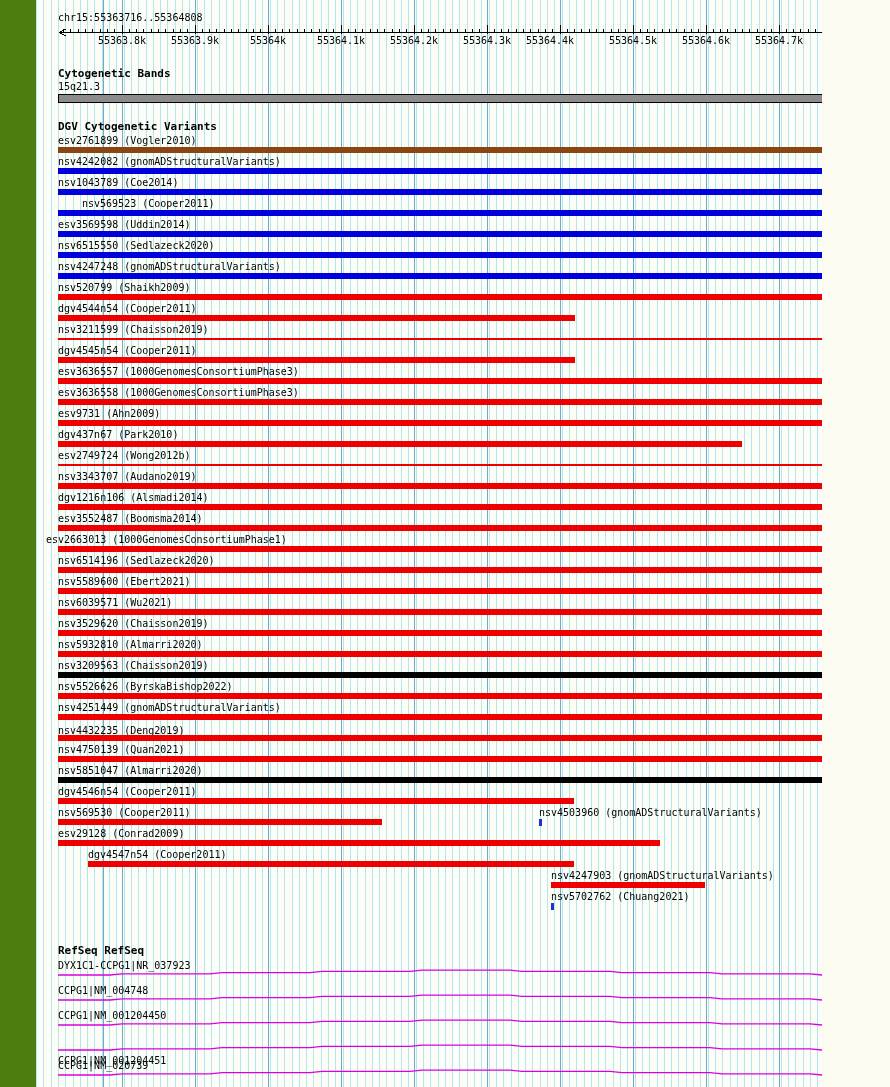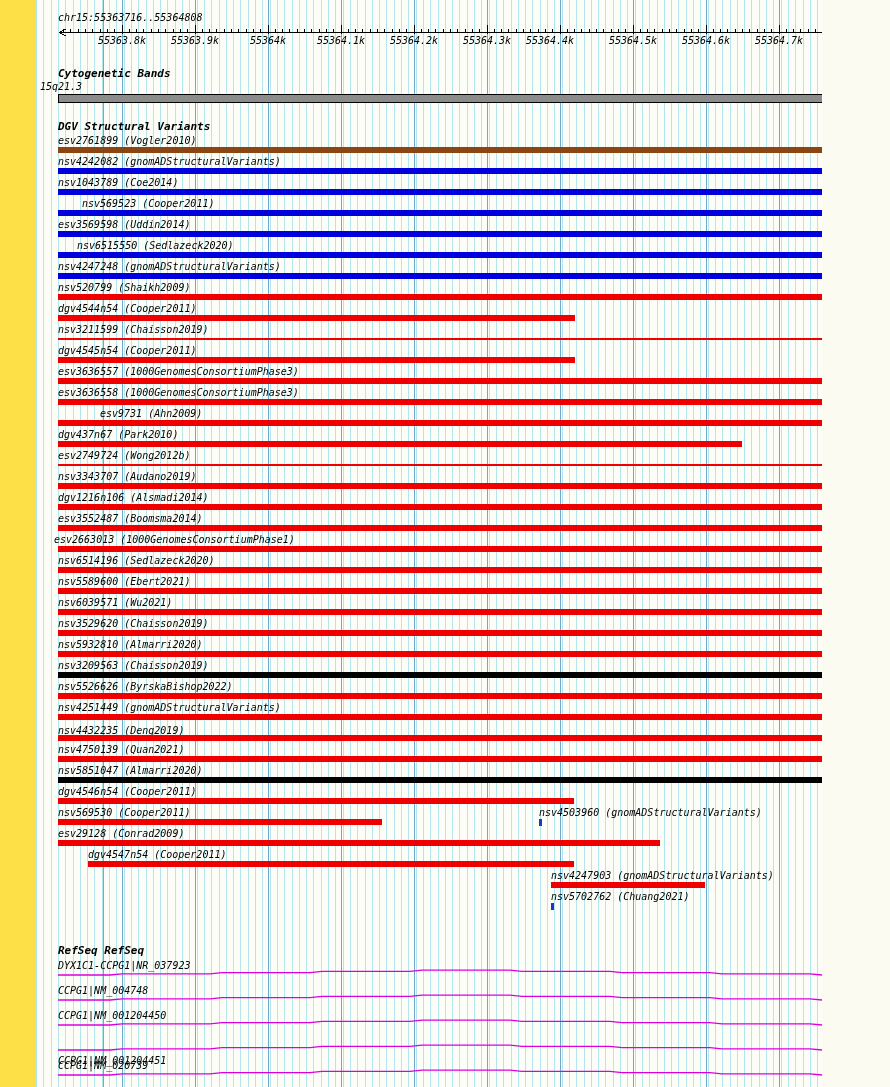--- a/index.html
+++ b/index.html
@@ -1,20 +1,20 @@
 <!DOCTYPE html>
 <html><head>
 <meta charset="utf-8">
 <style>
   html,body{margin:0;padding:0;background:#fbfbf1;}
   #screen{
     position:relative;width:822px;height:1087px;overflow:hidden;
-    background:#fde047;
+    background:#4d7c0f;
     font-family:"DejaVu Sans Mono","Liberation Mono",monospace;
-    font-size:10px;color:#000;font-style:italic;
+    font-size:10px;color:#000;
   }
   
   #grid{
     position:absolute;left:36px;top:0;width:822px;height:1087px;
     background-color:#fdfdf8;
     background-image:
       repeating-linear-gradient(90deg,#6fa9cb 0,#6fa9cb 1px,transparent 1px,transparent 73px),
       repeating-linear-gradient(90deg,#b3e6ee 0,#b3e6ee 1px,transparent 1px,transparent 7.3px);
     background-position:86px 0,0 0;
   }
@@ -168,65 +168,65 @@
       <span class="ticklbl" style="left: 414px; top: 35px;">55364.2k</span>
       <span class="ticklbl" style="left: 487px; top: 35px;">55364.3k</span>
       <span class="ticklbl" style="left: 550px; top: 35px;">55364.4k</span>
       <span class="ticklbl" style="left: 633px; top: 35px;">55364.5k</span>
       <span class="ticklbl" style="left: 706px; top: 35px;">55364.6k</span>
       <span class="ticklbl" style="left: 779px; top: 35px;">55364.7k</span>
       <span class="ticklbl" style="left: 852px; top: 35px;">55364.8k</span>
     </div>
 
   <span class="lbl hdr" style="left:58px;top:68px;">Cytogenetic Bands</span>
-  <span class="lbl" style="left:40px;top:81px;">15q21.3</span>
+  <span class="lbl" style="left:58px;top:81px;">15q21.3</span>
   <div class="band" id="cytoband" style="left: 58px; top: 94px; width: 804px; height: 9px; background: rgb(140, 140, 140);"></div>
 
-  <span class="lbl hdr" style="left:58px;top:121px;">DGV Structural Variants</span>
+  <span class="lbl hdr" style="left:58px;top:121px;">DGV Cytogenetic Variants</span>
   <div id="dgv-rows">
       <span class="lbl" style="left: 58px; top: 135px;">esv2761899 (Vogler2010)</span>
       <div class="bar" style="background: rgb(139, 69, 19); left: 58px; top: 147px; width: 804px; height: 6px;"></div>
       <span class="lbl" style="left: 58px; top: 156px;">nsv4242082 (gnomADStructuralVariants)</span>
       <div class="bar" style="background: rgb(0, 0, 221); left: 58px; top: 168px; width: 804px; height: 6px;"></div>
       <span class="lbl" style="left: 58px; top: 177px;">nsv1043789 (Coe2014)</span>
       <div class="bar" style="background: rgb(0, 0, 221); left: 58px; top: 189px; width: 804px; height: 6px;"></div>
       <span class="lbl" style="left: 58px; top: 198px; margin-left: 24px;">nsv569523 (Cooper2011)</span>
       <div class="bar" style="background: rgb(0, 0, 221); left: 58px; top: 210px; width: 804px; height: 6px;"></div>
       <span class="lbl" style="left: 58px; top: 219px;">esv3569598 (Uddin2014)</span>
       <div class="bar" style="background: rgb(0, 0, 221); left: 58px; top: 231px; width: 804px; height: 6px;"></div>
-      <span class="lbl" style="left: 58px; top: 240px; margin-left: 19px;">nsv6515550 (Sedlazeck2020)</span>
+      <span class="lbl" style="left: 58px; top: 240px;">nsv6515550 (Sedlazeck2020)</span>
       <div class="bar" style="background: rgb(0, 0, 221); left: 58px; top: 252px; width: 804px; height: 6px;"></div>
       <span class="lbl" style="left: 58px; top: 261px;">nsv4247248 (gnomADStructuralVariants)</span>
       <div class="bar" style="background: rgb(0, 0, 221); left: 58px; top: 273px; width: 804px; height: 6px;"></div>
       <span class="lbl" style="left: 58px; top: 282px;">nsv520799 (Shaikh2009)</span>
       <div class="bar" style="background: rgb(238, 0, 0); left: 58px; top: 294px; width: 804px; height: 6px;"></div>
       <span class="lbl" style="left: 58px; top: 303px;">dgv4544n54 (Cooper2011)</span>
       <div class="bar" style="background: rgb(238, 0, 0); left: 58px; top: 315px; width: 517px; height: 6px;"></div>
       <span class="lbl" style="left: 58px; top: 324px;">nsv3211599 (Chaisson2019)</span>
       <div class="bar" style="background: rgb(238, 0, 0); left: 58px; top: 338px; width: 804px; height: 2px;"></div>
       <span class="lbl" style="left: 58px; top: 345px;">dgv4545n54 (Cooper2011)</span>
       <div class="bar" style="background: rgb(238, 0, 0); left: 58px; top: 357px; width: 517px; height: 6px;"></div>
       <span class="lbl" style="left: 58px; top: 366px;">esv3636557 (1000GenomesConsortiumPhase3)</span>
       <div class="bar" style="background: rgb(238, 0, 0); left: 58px; top: 378px; width: 804px; height: 6px;"></div>
       <span class="lbl" style="left: 58px; top: 387px;">esv3636558 (1000GenomesConsortiumPhase3)</span>
       <div class="bar" style="background: rgb(238, 0, 0); left: 58px; top: 399px; width: 804px; height: 6px;"></div>
-      <span class="lbl" style="left: 58px; top: 408px; margin-left: 42px;">esv9731 (Ahn2009)</span>
+      <span class="lbl" style="left: 58px; top: 408px;">esv9731 (Ahn2009)</span>
       <div class="bar" style="background: rgb(238, 0, 0); left: 58px; top: 420px; width: 804px; height: 6px;"></div>
       <span class="lbl" style="left: 58px; top: 429px;">dgv437n67 (Park2010)</span>
       <div class="bar" style="background: rgb(238, 0, 0); left: 58px; top: 441px; width: 684px; height: 6px;"></div>
       <span class="lbl" style="left: 58px; top: 450px;">esv2749724 (Wong2012b)</span>
       <div class="bar" style="background: rgb(238, 0, 0); left: 58px; top: 464px; width: 804px; height: 2px;"></div>
       <span class="lbl" style="left: 58px; top: 471px;">nsv3343707 (Audano2019)</span>
       <div class="bar" style="background: rgb(238, 0, 0); left: 58px; top: 483px; width: 804px; height: 6px;"></div>
       <span class="lbl" style="left: 58px; top: 492px;">dgv1216n106 (Alsmadi2014)</span>
       <div class="bar" style="background: rgb(238, 0, 0); left: 58px; top: 504px; width: 804px; height: 6px;"></div>
       <span class="lbl" style="left: 58px; top: 513px;">esv3552487 (Boomsma2014)</span>
       <div class="bar" style="background: rgb(238, 0, 0); left: 58px; top: 525px; width: 769px; height: 6px;"></div>
       <div class="bar" style="background: rgb(238, 0, 0); left: 827px; top: 527px; width: 62px; height: 2px;"></div>
-      <span class="lbl" style="left: 54px; top: 534px;">esv2663013 (1000GenomesConsortiumPhase1)</span>
+      <span class="lbl" style="left: 46px; top: 534px;">esv2663013 (1000GenomesConsortiumPhase1)</span>
       <div class="bar" style="background: rgb(238, 0, 0); left: 58px; top: 546px; width: 804px; height: 6px;"></div>
       <span class="lbl" style="left: 58px; top: 555px;">nsv6514196 (Sedlazeck2020)</span>
       <div class="bar" style="background: rgb(238, 0, 0); left: 58px; top: 567px; width: 804px; height: 6px;"></div>
       <span class="lbl" style="left: 58px; top: 576px;">nsv5589600 (Ebert2021)</span>
       <div class="bar" style="background: rgb(238, 0, 0); left: 58px; top: 588px; width: 804px; height: 6px;"></div>
       <span class="lbl" style="left: 58px; top: 597px;">nsv6039571 (Wu2021)</span>
       <div class="bar" style="background: rgb(238, 0, 0); left: 58px; top: 609px; width: 804px; height: 6px;"></div>
       <span class="lbl" style="left: 58px; top: 618px;">nsv3529620 (Chaisson2019)</span>
       <div class="bar" style="background: rgb(238, 0, 0); left: 58px; top: 630px; width: 804px; height: 6px;"></div>
       <span class="lbl" style="left: 58px; top: 639px;">nsv5932810 (Almarri2020)</span>

